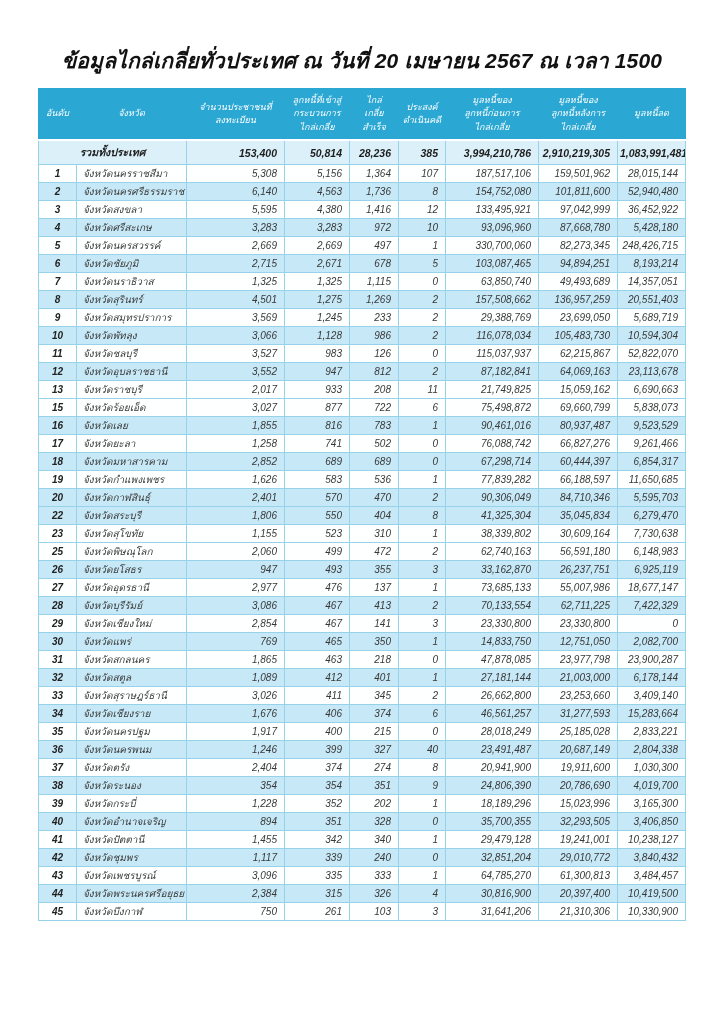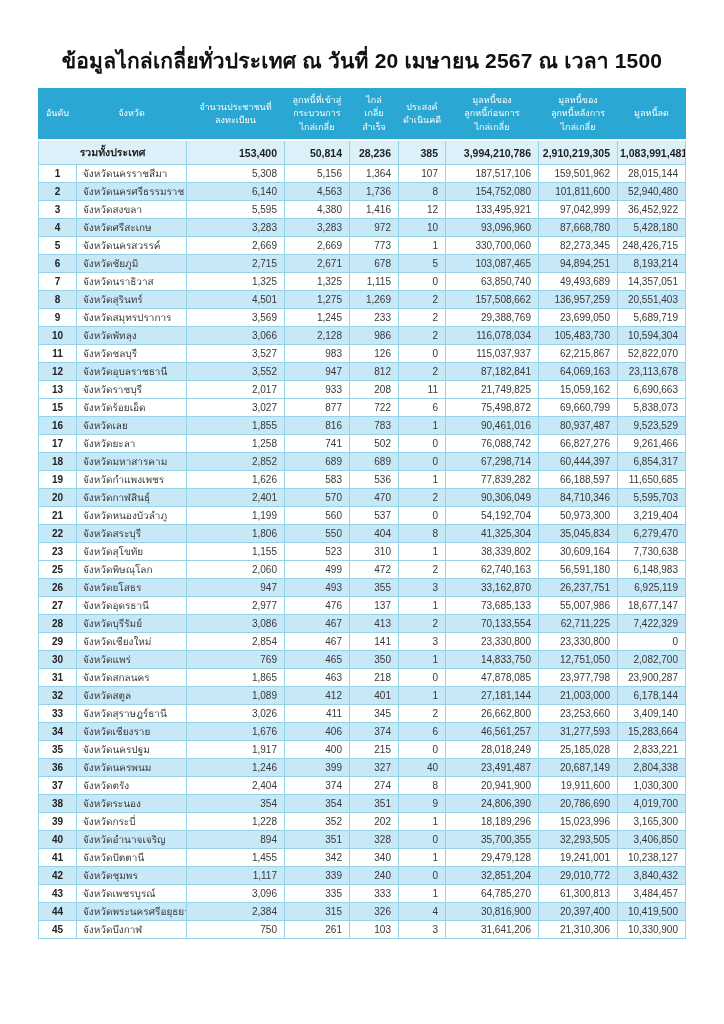--- a/index.html
+++ b/index.html
@@ -1,21 +1,21 @@
 <!DOCTYPE html>
 <html lang="th"><head>
 <meta charset="utf-8">
 <style>
   html,body{margin:0;padding:0;background:#ffffff;}
   body{
     width:724px;height:1024px;
     font-family:"Liberation Sans","DejaVu Sans",sans-serif;
     -webkit-font-smoothing:antialiased;
   }
-  .page{width:724px;height:1024px;overflow:hidden;}
+  .page{width:724px;height:1024px;overflow:hidden;font-style:italic;}
   .page-title{
     margin:44px 0 11px 0;
     text-align:center;
     font-size:21px;
     font-weight:700;
     color:#111111;
     letter-spacing:0.2px;
   }
   table.mediation{
     width:647px;
@@ -155,21 +155,21 @@
           <td>10</td>
           <td>93,096,960</td>
           <td>87,668,780</td>
           <td>5,428,180</td>
         </tr>
         <tr>
           <td>5</td>
           <td>จังหวัดนครสวรรค์</td>
           <td>2,669</td>
           <td>2,669</td>
-          <td>773</td>
+          <td>497</td>
           <td>1</td>
           <td>330,700,060</td>
           <td>82,273,345</td>
           <td>248,426,715</td>
         </tr>
         <tr class="stripe">
           <td>6</td>
           <td>จังหวัดชัยภูมิ</td>
           <td>2,715</td>
           <td>2,671</td>
@@ -209,21 +209,21 @@
           <td>233</td>
           <td>2</td>
           <td>29,388,769</td>
           <td>23,699,050</td>
           <td>5,689,719</td>
         </tr>
         <tr class="stripe">
           <td>10</td>
           <td>จังหวัดพัทลุง</td>
           <td>3,066</td>
-          <td>2,128</td>
+          <td>1,128</td>
           <td>986</td>
           <td>2</td>
           <td>116,078,034</td>
           <td>105,483,730</td>
           <td>10,594,304</td>
         </tr>
         <tr>
           <td>11</td>
           <td>จังหวัดชลบุรี</td>
           <td>3,527</td>
@@ -315,31 +315,20 @@
           <td>20</td>
           <td>จังหวัดกาฬสินธุ์</td>
           <td>2,401</td>
           <td>570</td>
           <td>470</td>
           <td>2</td>
           <td>90,306,049</td>
           <td>84,710,346</td>
           <td>5,595,703</td>
         </tr>
-        <tr>
-          <td>21</td>
-          <td>จังหวัดหนองบัวลำภู</td>
-          <td>1,199</td>
-          <td>560</td>
-          <td>537</td>
-          <td>0</td>
-          <td>54,192,704</td>
-          <td>50,973,300</td>
-          <td>3,219,404</td>
-        </tr>
         <tr class="stripe">
           <td>22</td>
           <td>จังหวัดสระบุรี</td>
           <td>1,806</td>
           <td>550</td>
           <td>404</td>
           <td>8</td>
           <td>41,325,304</td>
           <td>35,045,834</td>
           <td>6,279,470</td>

